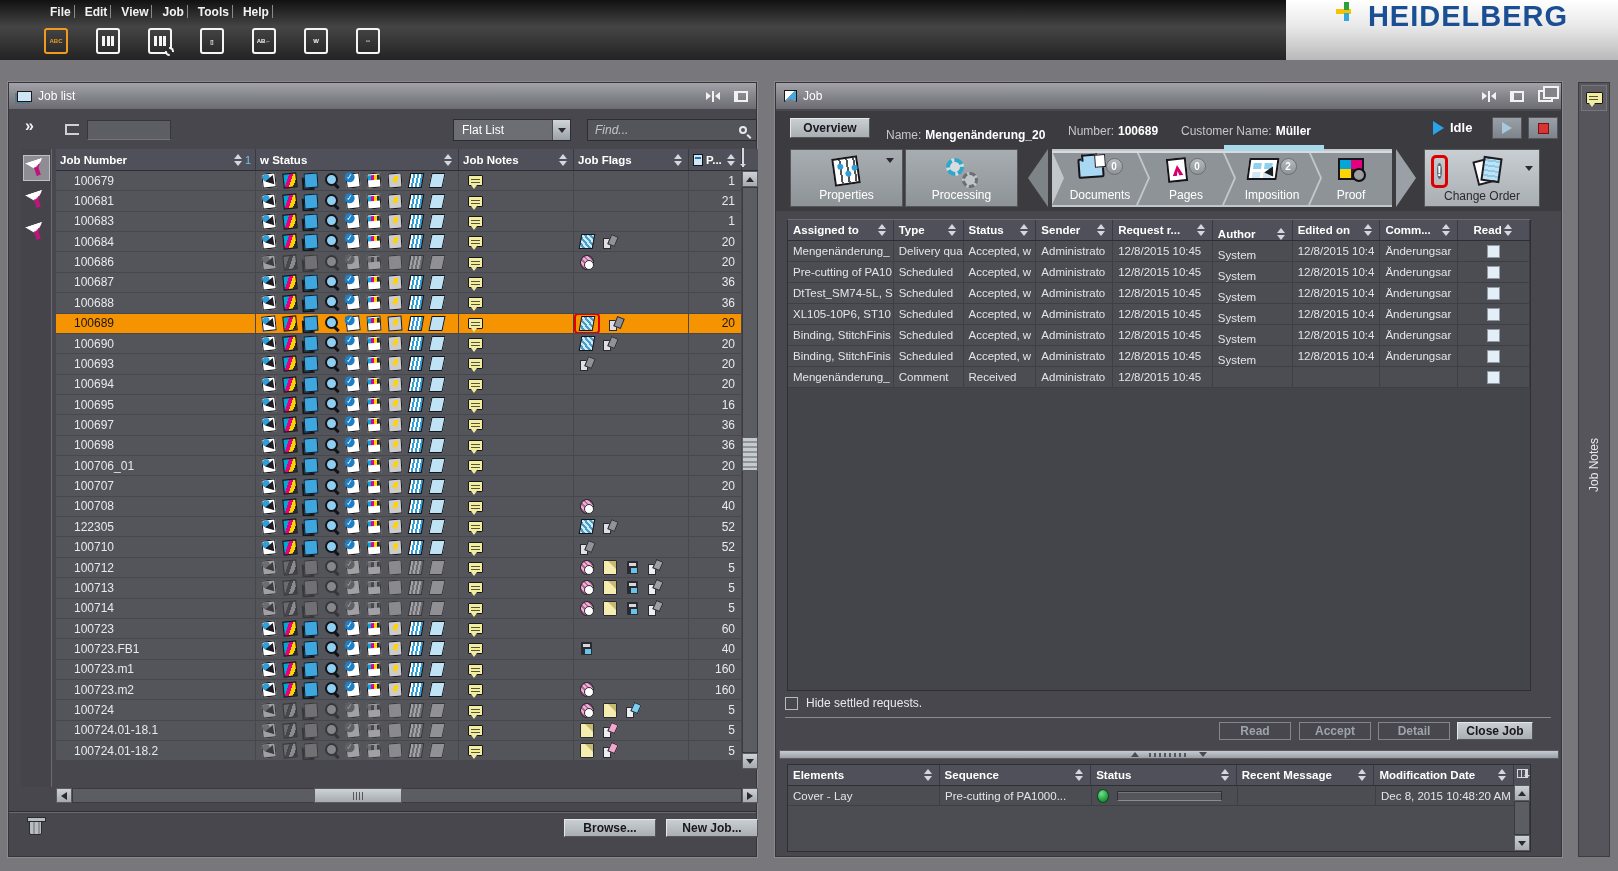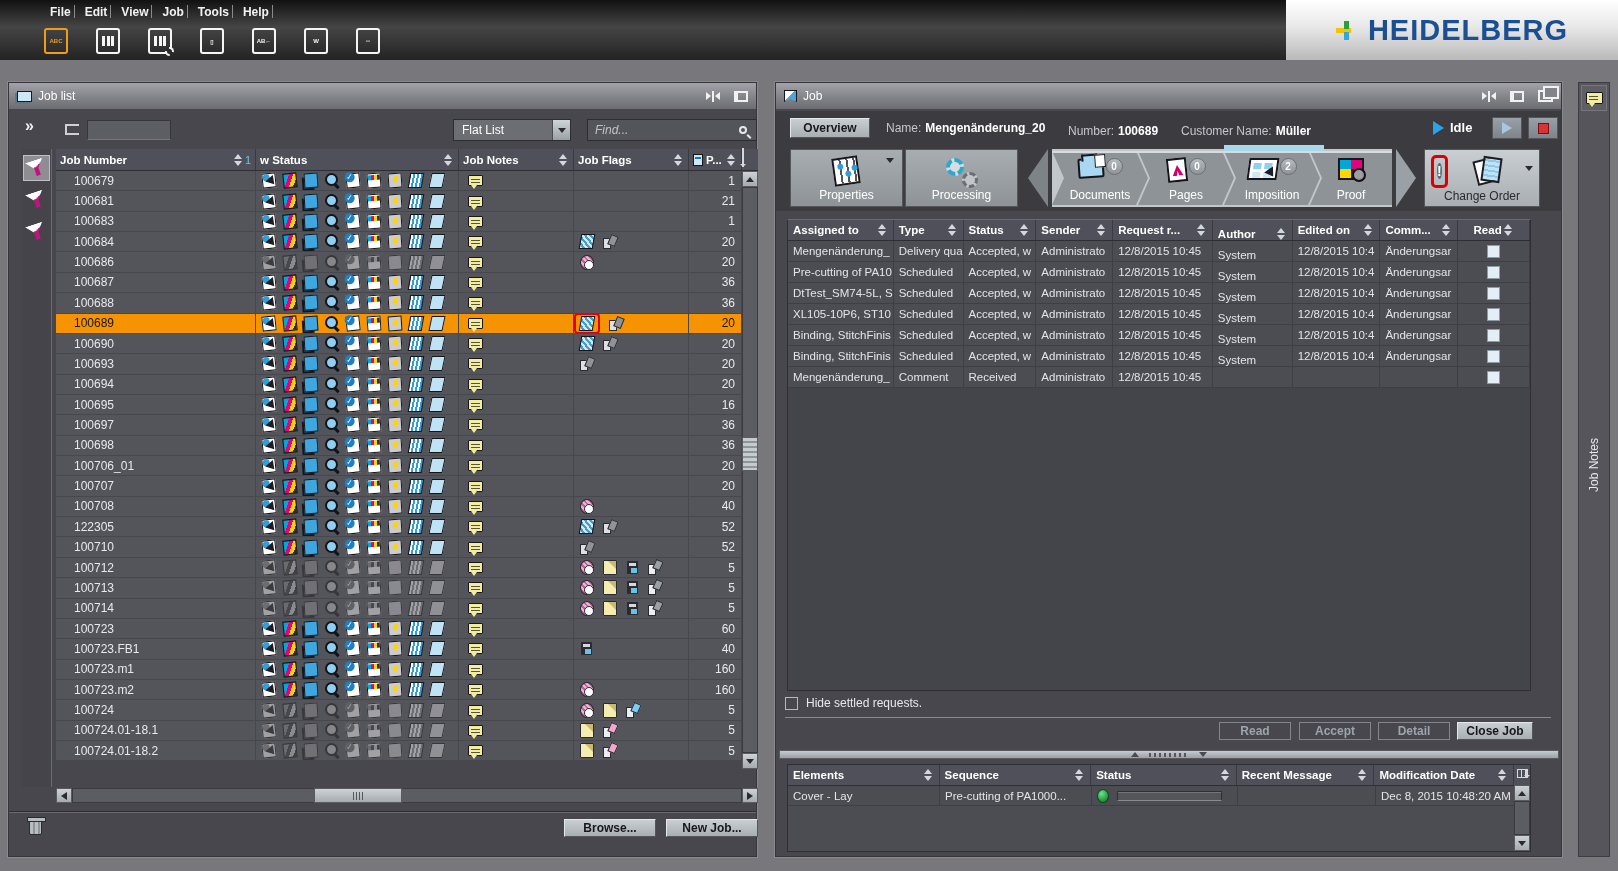--- a/index.html
+++ b/index.html
@@ -12,21 +12,21 @@
   background:linear-gradient(180deg,#111 0%,#454545 45%,#232323 100%); }
 #menubar { position:absolute; left:40px; top:3px; display:flex; align-items:center; }
 .menu-item { color:#f2f2f2; font-weight:bold; font-size:12px; padding:2px 4px 2px 10px; position:relative; cursor:default; }
 .menu-item::after { content:""; position:absolute; right:0; top:2px; width:1px; height:13px; background:#8a8a8a; }
 #tool-row { position:absolute; left:44px; top:28px; display:flex; gap:28px; }
 .tbi { width:24px; height:26px; border:2px solid #f5f5f5; border-radius:3px; position:relative; display:flex; align-items:center; justify-content:center; color:#f5f5f5; font-size:6px; font-weight:bold; }
 .tbi.orange { border-color:#f09a1e; color:#f09a1e; }
 .tbi .bars { width:12px; height:10px; background:linear-gradient(90deg,#f5f5f5 0 3px,transparent 3px 5px,#f5f5f5 5px 8px,transparent 8px 9px,#f5f5f5 9px 12px); }
 .tbi .gear { width:9px; height:9px; border:2px dashed #f5f5f5; border-radius:50%; position:absolute; right:-4px; bottom:-4px; background:#2a2a2a; }
 #logo-panel { position:absolute; left:1286px; top:0; width:332px; height:60px;
-  background:linear-gradient(180deg,#ffffff 0%,#e8e8e8 45%,#b9b9b9 100%); display:flex; align-items:center; justify-content:center; gap:16px; }
+  background:linear-gradient(180deg,#ffffff 0%,#e8e8e8 45%,#b9b9b9 100%); display:flex; align-items:flex-start; justify-content:center; gap:16px; }
 .logo-cross { position:relative; width:16px; height:22px; }
 .logo-cross i { position:absolute; display:block; }
 .logo-cross .h { left:0; top:9px; width:15px; height:5px; background:#f5c400; }
 .logo-cross .v1 { left:8px; top:2px; width:5px; height:8px; background:#2e9e3c; }
 .logo-cross .v2 { left:8px; top:13px; width:5px; height:8px; background:#35a8d8; }
 #logo-text { color:#1b4f93; font-size:29px; font-weight:bold; letter-spacing:1px; }
 
 
 .panel { position:absolute; background:#47474d; border:1px solid #35353b; box-shadow:0 0 0 1px #8a8a8e; }
 .ptitle { height:26px; background:linear-gradient(180deg,#a2a2a8 0%,#83838a 55%,#6c6c72 100%);
@@ -154,21 +154,21 @@
 #btn-browse { position:absolute; left:555px; top:736px; width:92px; height:18px; }
 #btn-newjob { position:absolute; left:657px; top:736px; width:92px; height:18px; }
 
 
 #jp { left:775px; top:82px; width:787px; height:775px; }
 .jp-flag { width:13px; height:12px; background:linear-gradient(135deg,#fff 45%,#49a6d8 45%); border:1px solid #15151a; clip-path:polygon(0 0,100% 0,100% 100%,50% 72%,0 100%); }
 #jp-header { position:absolute; left:0; top:28px; width:100%; height:34px; background:#3b3b40; display:flex; align-items:center; }
 #btn-overview { position:absolute; left:14px; top:7px; width:80px; height:20px; }
 .hdr-lab { color:#c6c6cc; font-size:12px; }
 .hdr-val { color:#fff; font-size:12px; font-weight:bold; margin-left:4px; }
-#jp-name { position:absolute; left:110px; top:7px; }
+#jp-name { position:absolute; left:110px; top:14px; }
 #jp-number { position:absolute; left:292px; top:10px; }
 #jp-customer { position:absolute; left:405px; top:10px; }
 #jp-state { position:absolute; left:657px; top:9px; display:flex; align-items:center; gap:6px; }
 .play-tri { width:0;height:0;border-top:7px solid transparent;border-bottom:7px solid transparent;border-left:11px solid #2aa3e8; }
 #jp-state .st { color:#fff; font-weight:bold; font-size:13px; }
 .mini-btn { position:absolute; top:6px; width:30px; height:22px; background:linear-gradient(180deg,#9aa0a8,#7e848c); border:1px solid #55555c; display:flex; align-items:center; justify-content:center; }
 #btn-start { left:716px; }
 #btn-start .t { width:0;height:0;border-top:6px solid transparent;border-bottom:6px solid transparent;border-left:10px solid #a8c8e0; }
 #btn-stop { left:752px; }
 #btn-stop .s { width:11px; height:11px; background:#d83434; border:1px solid #7a1010; }

